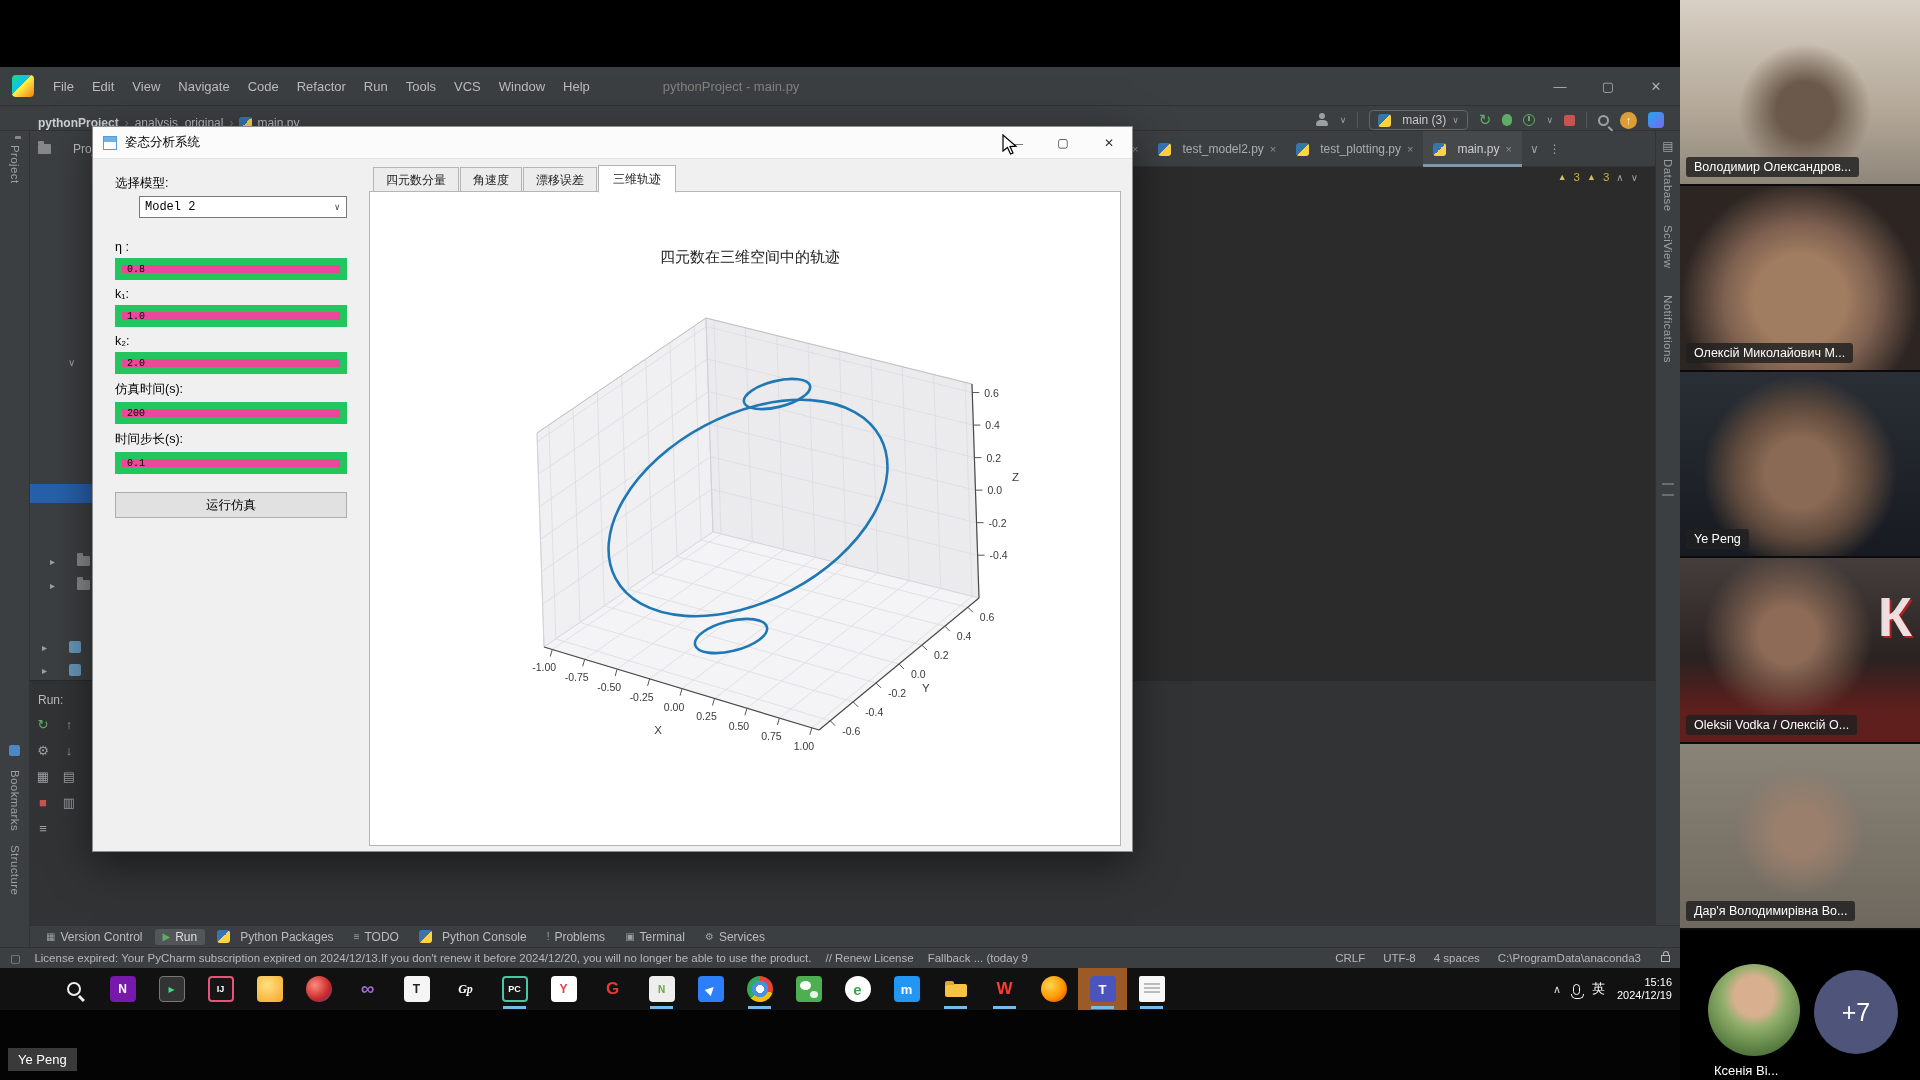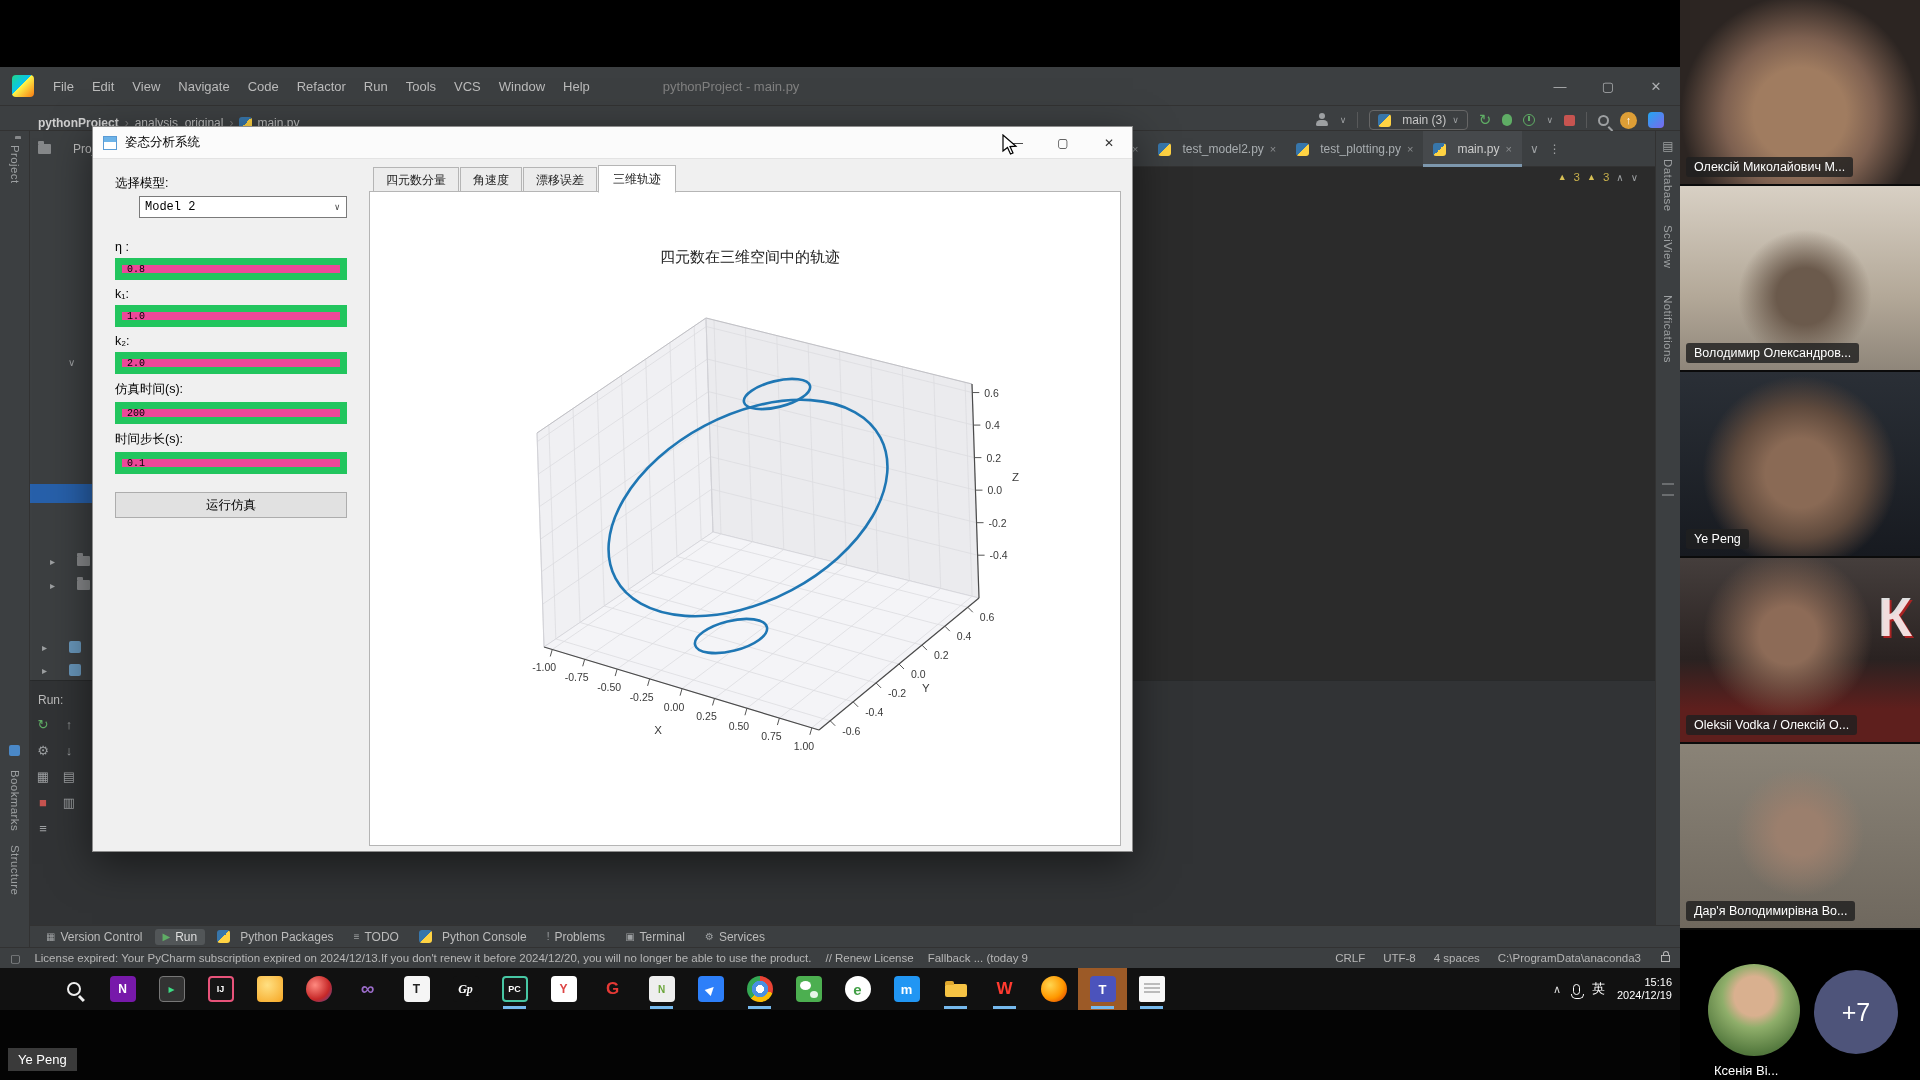--- a/index.html
+++ b/index.html
@@ -81,21 +81,21 @@
 
   .statusbar{position:absolute;left:0;right:0;bottom:0;height:21px;background:#3c3f41;border-top:1px solid #323232;display:flex;align-items:center;font-size:11.5px;color:#b6b6b6;padding:0 10px;gap:16px;white-space:nowrap;}
   .sb-ico{color:#9da0a2;font-size:11px;}
   .sb-left{display:flex;gap:14px;align-items:center;overflow:hidden;}
   .sb-right{margin-left:auto;display:flex;gap:18px;align-items:center;}
   .lock{width:9px;height:7px;border:1.3px solid #b6b6b6;position:relative;margin-left:2px;}
   .lock::before{content:'';position:absolute;left:1px;top:-5px;width:4px;height:4px;border:1.3px solid #b6b6b6;border-bottom:none;border-radius:3px 3px 0 0;}
 
   
   .dialog{position:absolute;left:92px;top:126px;width:1041px;height:726px;background:#f0f0f0;border:1px solid #8c8c8c;box-shadow:0 12px 40px rgba(0,0,0,.5);z-index:50;color:#000;}
-  .dlg-title{position:absolute;left:0;top:0;right:0;height:32px;background:#fbfbfb;border-bottom:1px solid #e3e3e3;display:flex;align-items:center;font-size:12.5px;}
+  .dlg-title{position:absolute;left:0;top:0;right:0;height:32px;background:#fbfbfb;border-bottom:1px solid #e3e3e3;display:flex;align-items:center;font-size:12.5px;font-family:Liberation Serif, serif;}
   .dlg-ico{width:14px;height:14px;margin:0 8px 0 10px;border:1px solid #5a9bd5;background:linear-gradient(180deg,#6db3e8 0 45%,#fff 45%);}
   .dlg-ctl{position:absolute;right:0;top:0;height:32px;display:flex;}
   .dlg-ctl span{width:46px;height:32px;display:flex;align-items:center;justify-content:center;font-size:12px;color:#333;}
   .form{position:absolute;left:22px;top:48px;width:232px;font-size:12.5px;}
   .flabel{margin:0 0 4px 0;}
   .combo{position:relative;height:22px;border:1px solid #7a7a7a;background:#fff;display:flex;align-items:center;padding-left:5px;font-family:"Liberation Mono","DejaVu Sans Mono",monospace;font-size:12px;}
   .combo .arr{position:absolute;right:6px;color:#444;font-size:9px;}
   .tin{width:100%;height:22px;border:7px solid #22c55e;background:#ec4899;font-family:"Liberation Mono","DejaVu Sans Mono",monospace;font-size:10px;padding:0 0 0 5px;display:block;}
   .runbtn{width:100%;height:26px;background:#e1e1e1;border:1px solid #adadad;font-size:12.5px;font-family:inherit;}
   .atabs{position:absolute;left:280px;top:40px;height:25px;display:flex;align-items:flex-end;font-size:12px;}
@@ -633,25 +633,25 @@
         <div>2024/12/19</div>
       </div>
     </div>
   </div>
 
   <div class="bottomstrip">
     <span class="speaker">Ye Peng</span>
   </div>
 
   <div class="sidebar">
+    <div class="tile v2">
+      <span class="npill">Володимир Олександров...</span>
+    </div>
     <div class="tile v1">
       <span class="npill">Олексій Миколайович М...</span>
-    </div>
-    <div class="tile v2">
-      <span class="npill">Володимир Олександров...</span>
     </div>
     <div class="tile v3">
       <span class="npill">Ye Peng</span>
     </div>
     <div class="tile v4">
       <span class="klogo">К</span>
       <span class="npill">Oleksii Vodka / Олексій О...</span>
     </div>
     <div class="tile v5">
       <span class="npill">Дар'я Володимирівна Во...</span>

